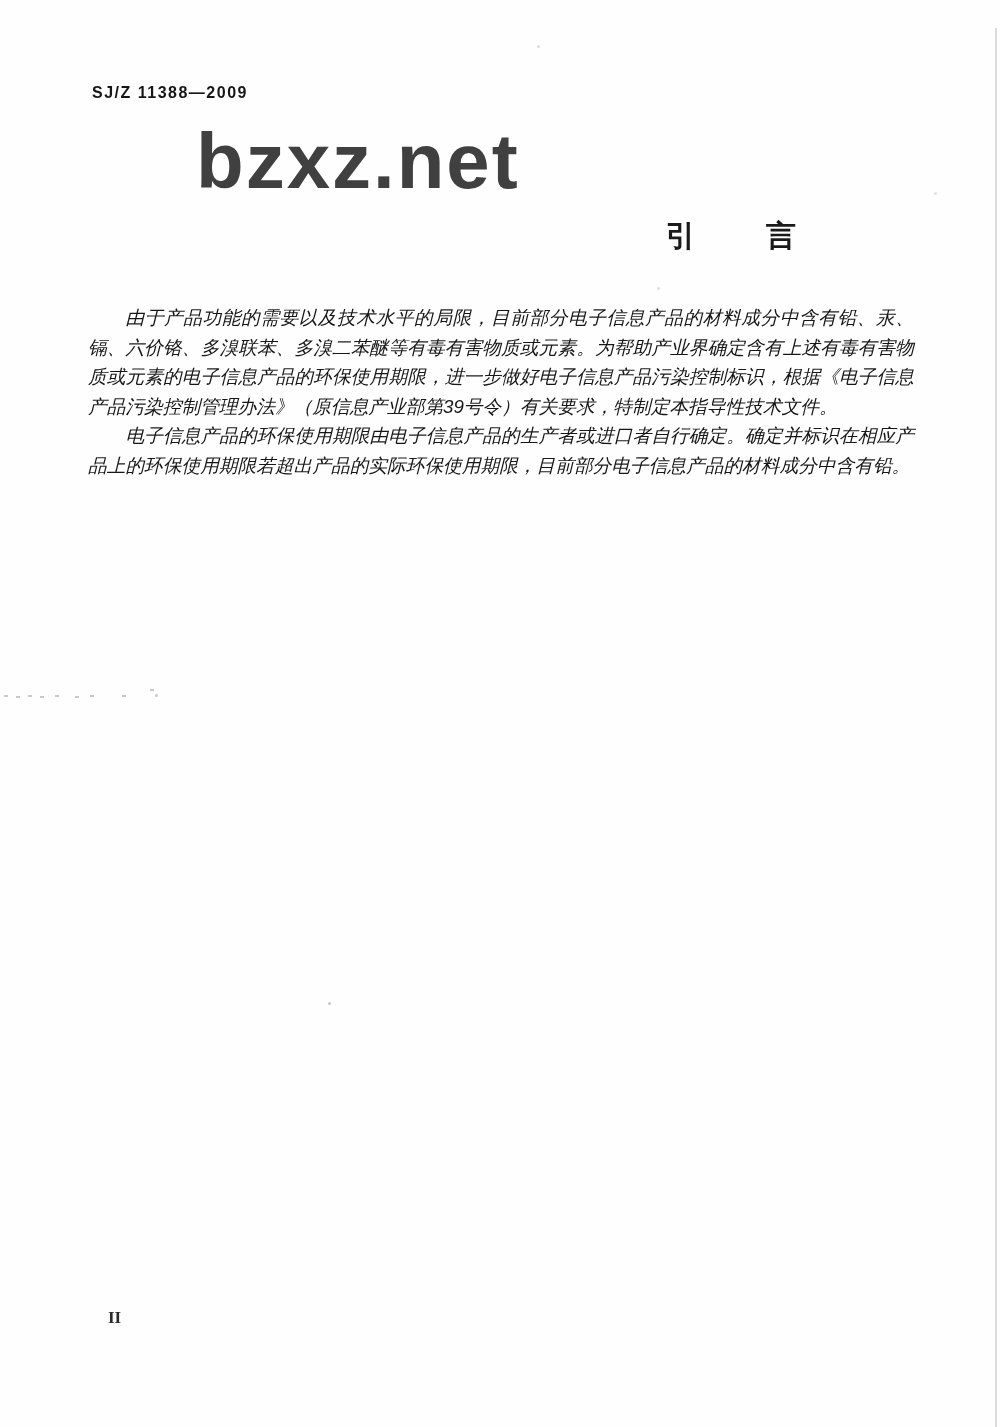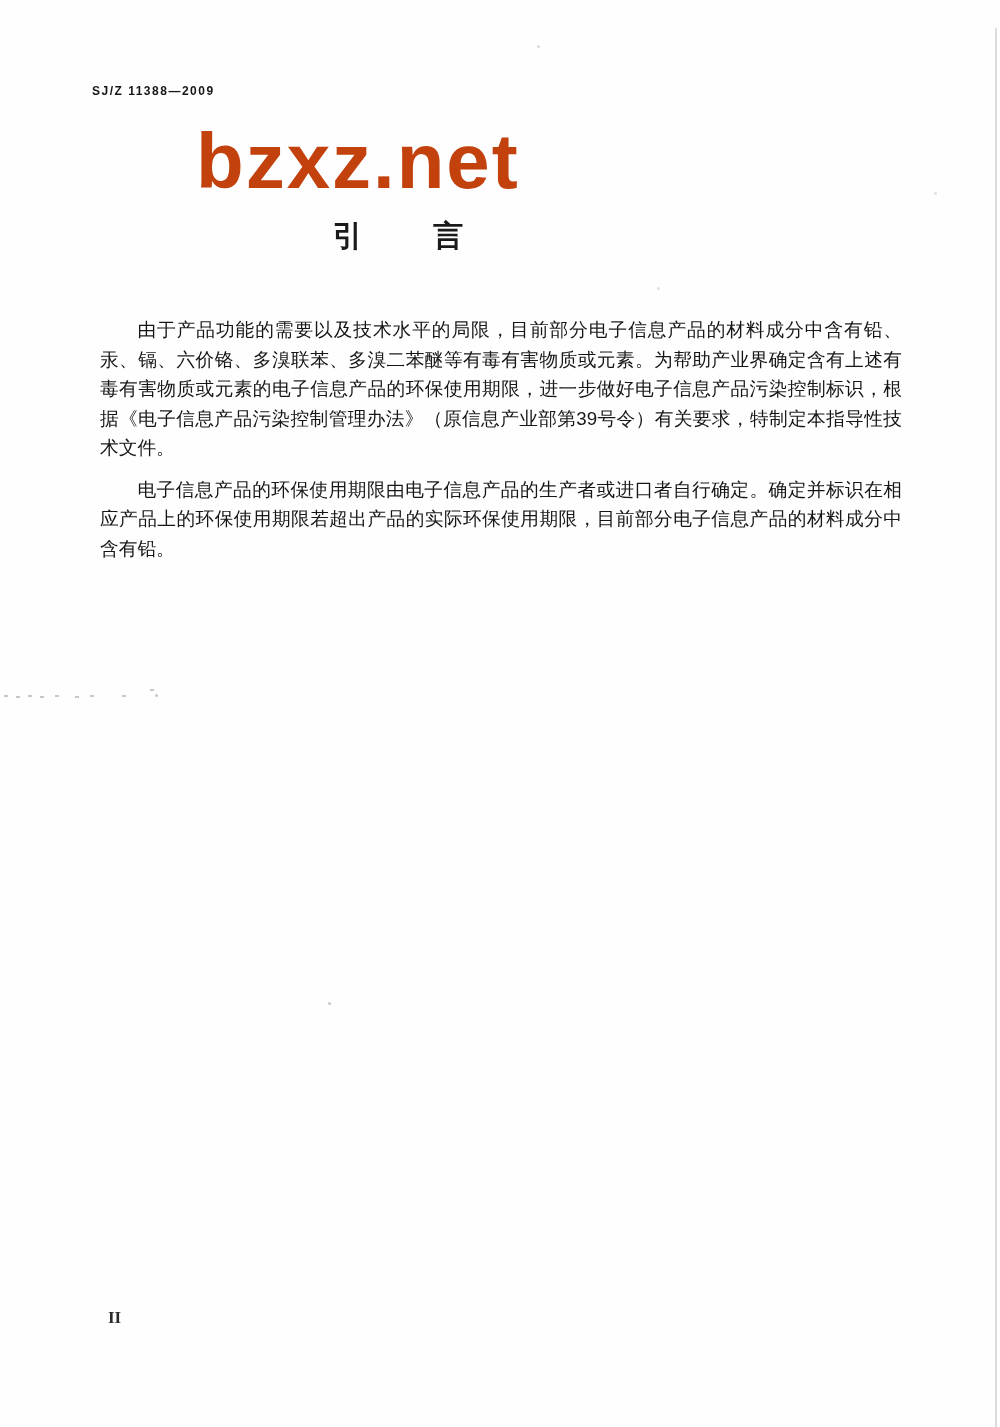--- a/index.html
+++ b/index.html
@@ -22,63 +22,64 @@
     left: 995px;
     top: 28px;
     width: 2px;
     height: 1399px;
     background: #dcdcdc;
   }
   .doc-number {
     position: absolute;
     left: 92px;
     top: 84px;
-    font-size: 12px;
+    font-size: 16px;
     font-weight: bold;
     letter-spacing: 1.5px;
     color: #161616;
     white-space: nowrap;
   }
   .watermark {
     position: absolute;
     left: 196px;
     top: 116px;
     font-size: 78px;
     font-weight: bold;
     letter-spacing: 2px;
-    color: #c2410c;
+    color: #404040;
     white-space: nowrap;
     user-select: none;
   }
   .doc-title {
     position: absolute;
     left: 0;
     top: 216px;
     width: 796px;
-    text-align: center;
+    text-align: right;
     font-size: 30px;
     font-weight: bold;
     color: #1a1a1a;
     word-spacing: 62px;
     white-space: nowrap;
   }
   .body-text {
     position: absolute;
     left: 88px;
     top: 303px;
     width: 826px;
     font-size: 18.7px;
     line-height: 29.5px;
     color: #161616;
     text-align: justify;
     text-justify: inter-character;
   }
   .body-text p {
     text-indent: 2em;
-    margin: 12px;
+    margin: 0;
+    font-style: italic;
   }
   .page-number {
     position: absolute;
     left: 108px;
     top: 1308px;
     font-size: 17px;
     font-weight: bold;
     font-family: "Liberation Serif", "DejaVu Serif", serif;
     color: #2a2a2a;
   }

